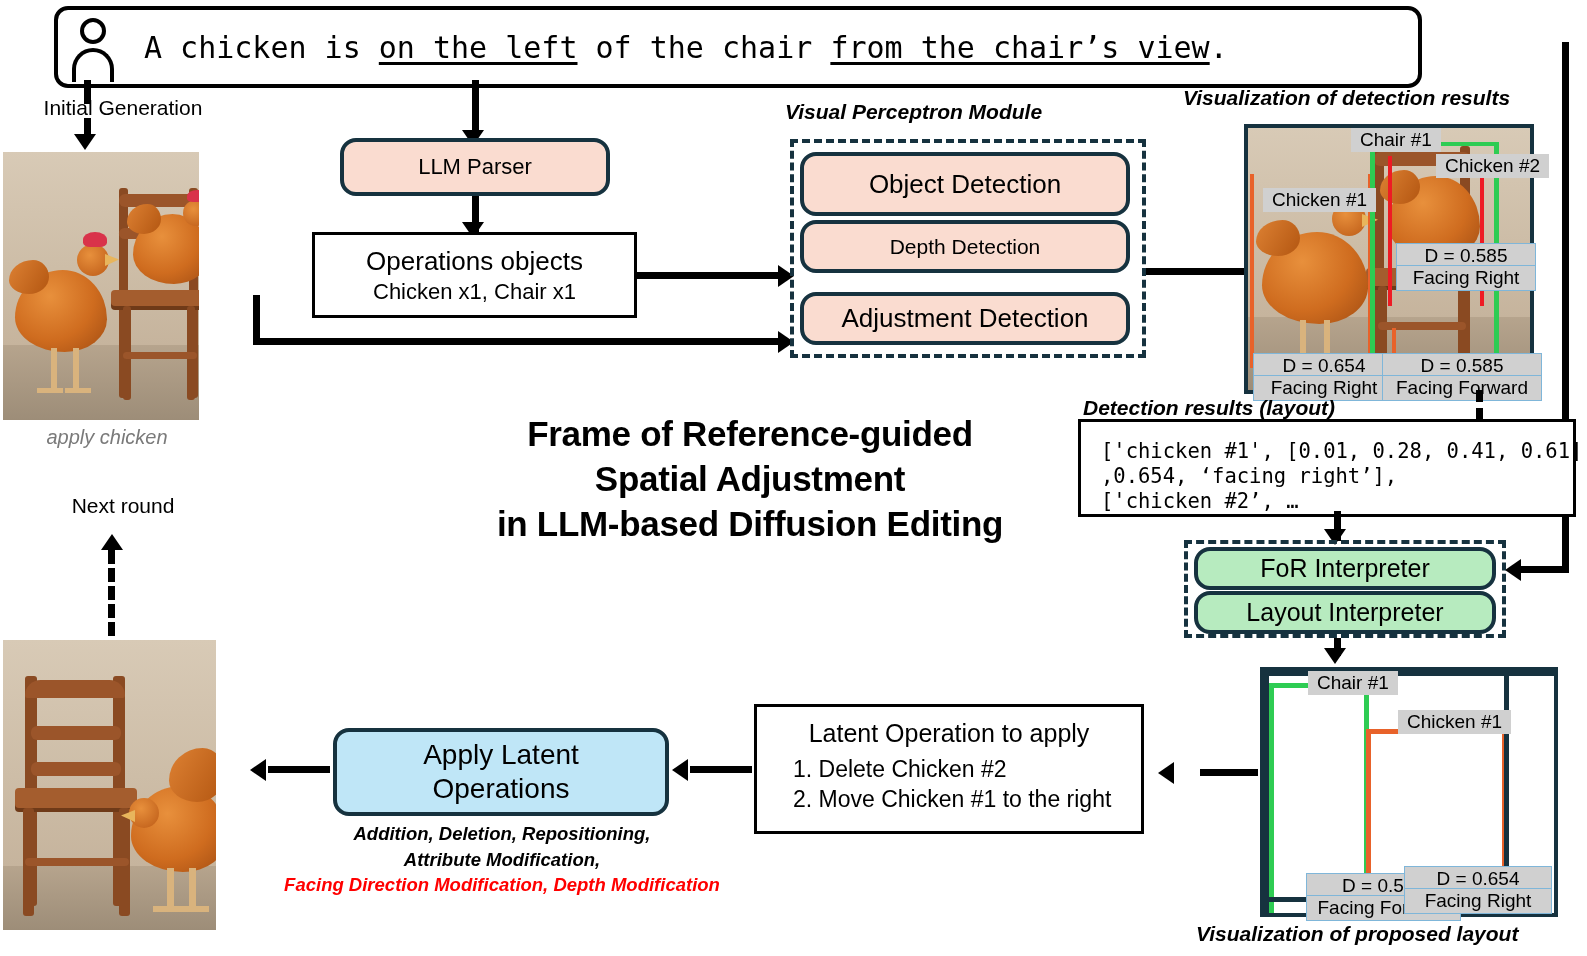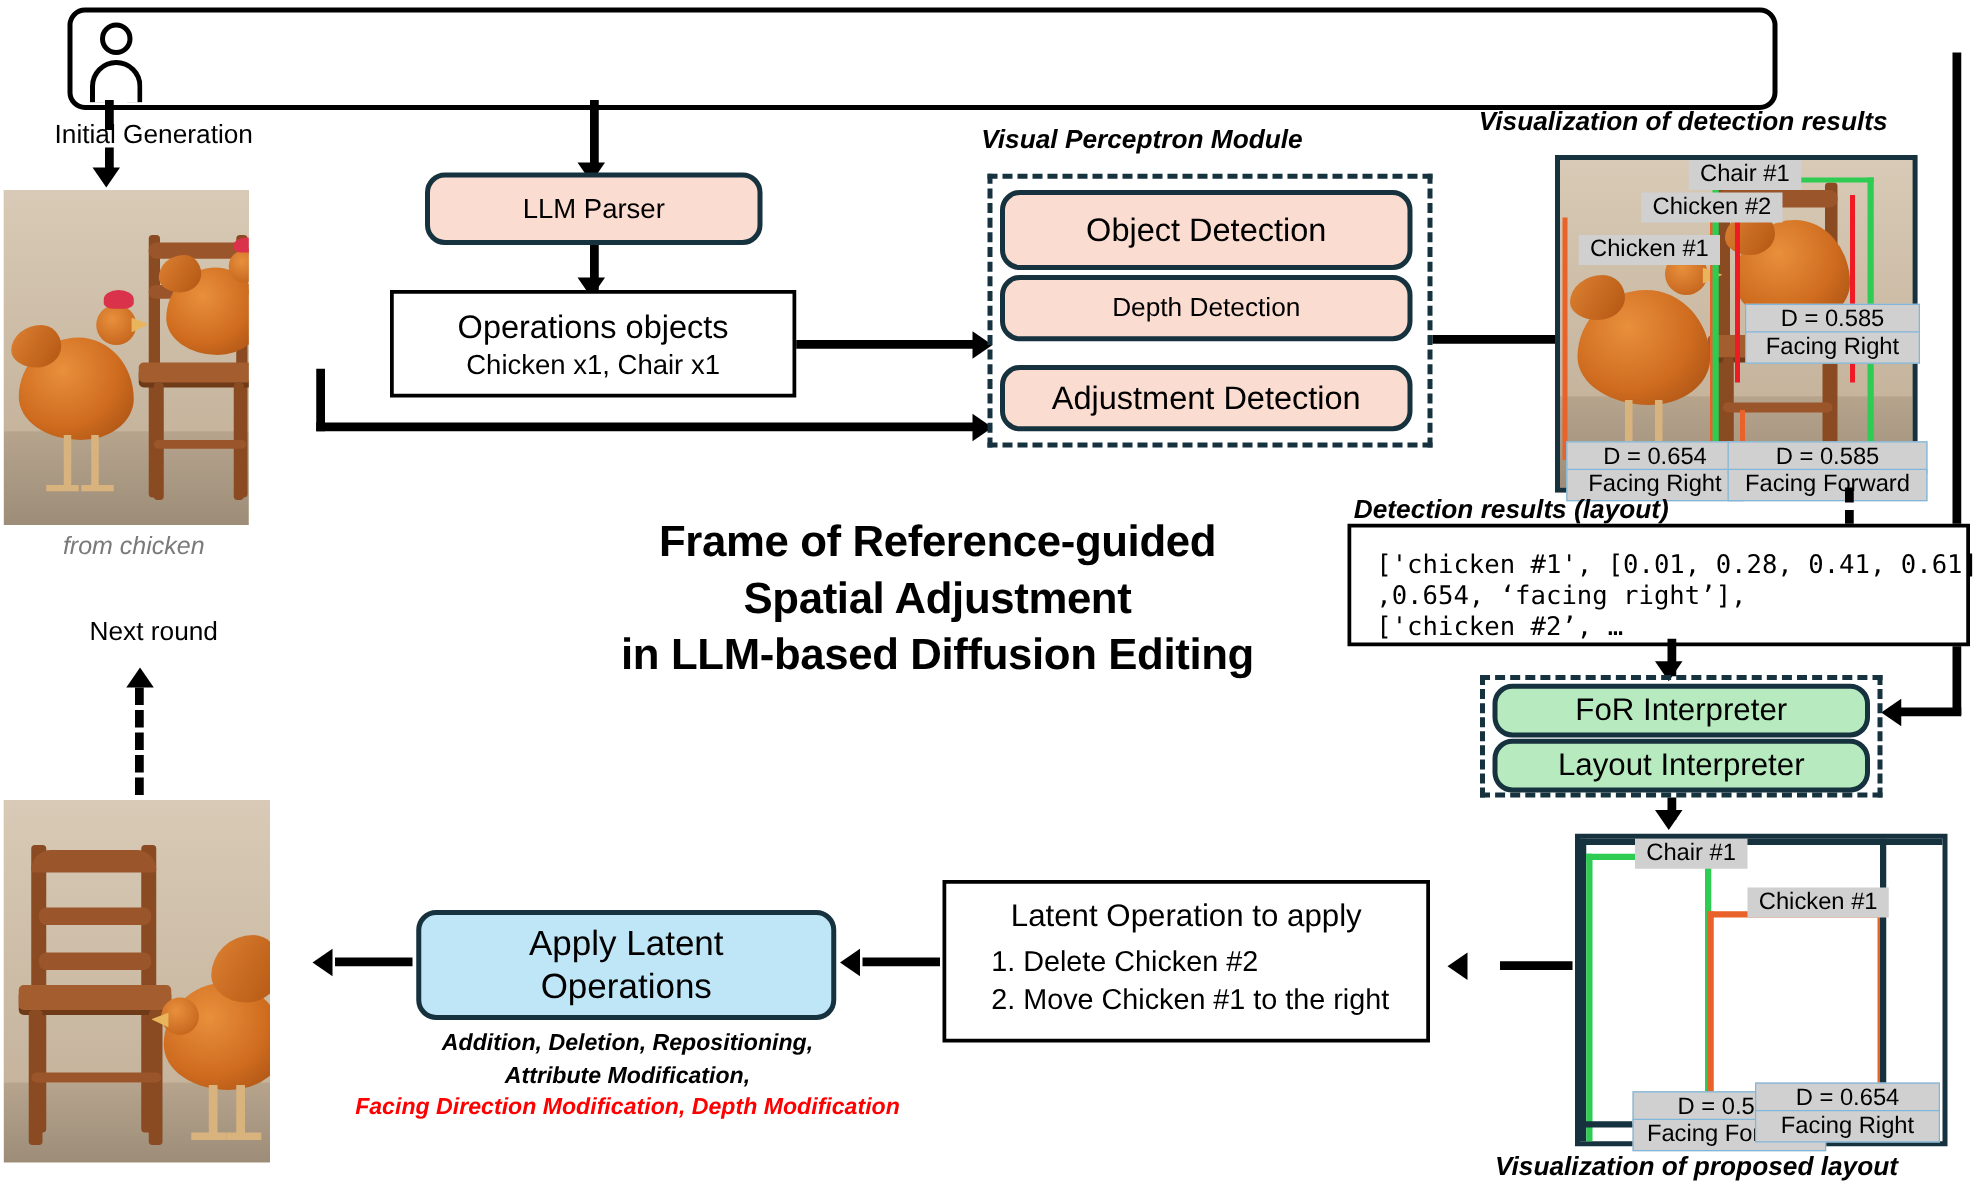--- a/index.html
+++ b/index.html
@@ -87,20 +87,23 @@
   .op-sub .red{color:#FF0000;}
 </style>
 </head>
 <body>
 
 <div class="abs" id="prompt-bar">
   <div id="person-icon">
     <div class="head"></div>
     <div class="body"></div>
   </div>
+  <div id="prompt-text">
+    <span>A chicken is </span><u>on the left</u><span> of the chair </span><u>from the chair’s view</u><span>.</span>
+  </div>
 </div>
 
 <div class="ln abs" style="left:472px;top:80px;width:7px;height:56px;"></div>
 <div class="ah abs ah-d" style="left:462px;top:130px;"></div>
 
 <div class="ln abs" style="left:84px;top:80px;width:7px;height:24px;"></div>
 <div class="ln abs" style="left:84px;top:118px;width:7px;height:22px;"></div>
 <div class="ah abs ah-d" style="left:74px;top:134px;"></div>
 <div class="abs caption" style="left:28px;top:96px;width:190px;text-align:center;">Initial Generation</div>
 
@@ -129,21 +132,21 @@
   <div class="hen-body" style="left:12px;top:118px;width:92px;height:82px;"></div>
   <div class="hen-tail" style="left:6px;top:108px;width:40px;height:34px;"></div>
   <div class="hen-head" style="left:74px;top:92px;width:32px;height:32px;"></div>
   <div class="hen-comb" style="left:80px;top:80px;width:24px;height:15px;"></div>
   <div class="hen-beak" style="left:102px;top:102px;width:14px;height:12px;"></div>
   <div class="hen-leg" style="left:48px;top:196px;width:6px;height:44px;"></div>
   <div class="hen-leg" style="left:70px;top:196px;width:6px;height:44px;"></div>
   <div class="hen-leg" style="left:34px;top:236px;width:26px;height:5px;"></div>
   <div class="hen-leg" style="left:62px;top:236px;width:26px;height:5px;"></div>
 </div>
-<div class="abs caption-gray" style="left:22px;top:426px;width:170px;text-align:center;">from chicken</div>
+<div class="abs caption-gray" style="left:22px;top:426px;width:170px;text-align:center;">apply chicken</div>
 
 <div class="ln abs" style="left:253px;top:338px;width:530px;height:7px;"></div>
 <div class="ah abs ah-r" style="left:778px;top:331px;"></div>
 <div class="ln abs" style="left:253px;top:295px;width:7px;height:50px;"></div>
 
 <div class="node peach abs" style="left:340px;top:138px;width:270px;height:58px;">
   <span style="font-size:22px;">LLM Parser</span>
 </div>
 <div class="ln abs" style="left:472px;top:196px;width:7px;height:36px;"></div>
 <div class="ah abs ah-d" style="left:462px;top:222px;"></div>
@@ -209,21 +212,21 @@
   <div class="vbox" style="left:246px;top:14px;width:5px;height:226px;background:#2ECC53;"></div>
   <div class="vbox" style="left:122px;top:14px;width:129px;height:4px;background:#2ECC53;"></div>
 
   <div class="vbox" style="left:140px;top:28px;width:4px;height:150px;background:#EE1B24;"></div>
   <div class="vbox" style="left:232px;top:28px;width:4px;height:150px;background:#EE1B24;"></div>
 
   <div class="vbox" style="left:144px;top:200px;width:4px;height:40px;background:#E8622A;"></div>
 </div>
 
 <div class="chip-plain" style="left:1351px;top:128px;">Chair #1</div>
-<div class="chip-plain" style="left:1313px;top:154px;">Chicken #2</div>
+<div class="chip-plain" style="left:1436px;top:154px;">Chicken #2</div>
 <div class="chip-plain" style="left:1263px;top:188px;">Chicken #1</div>
 <div class="chip" style="left:1396px;top:243px;width:120px;text-align:center;">D = 0.585</div>
 <div class="chip" style="left:1396px;top:265px;width:120px;text-align:center;">Facing Right</div>
 <div class="chip" style="left:1253px;top:353px;width:122px;text-align:center;">D = 0.654</div>
 <div class="chip" style="left:1253px;top:375px;width:122px;text-align:center;">Facing Right</div>
 <div class="chip" style="left:1382px;top:353px;width:140px;text-align:center;">D = 0.585</div>
 <div class="chip" style="left:1382px;top:375px;width:140px;text-align:center;">Facing Forward</div>
 
 <div class="dash-v abs" style="left:1476px;top:390px;height:30px;"></div>
 

